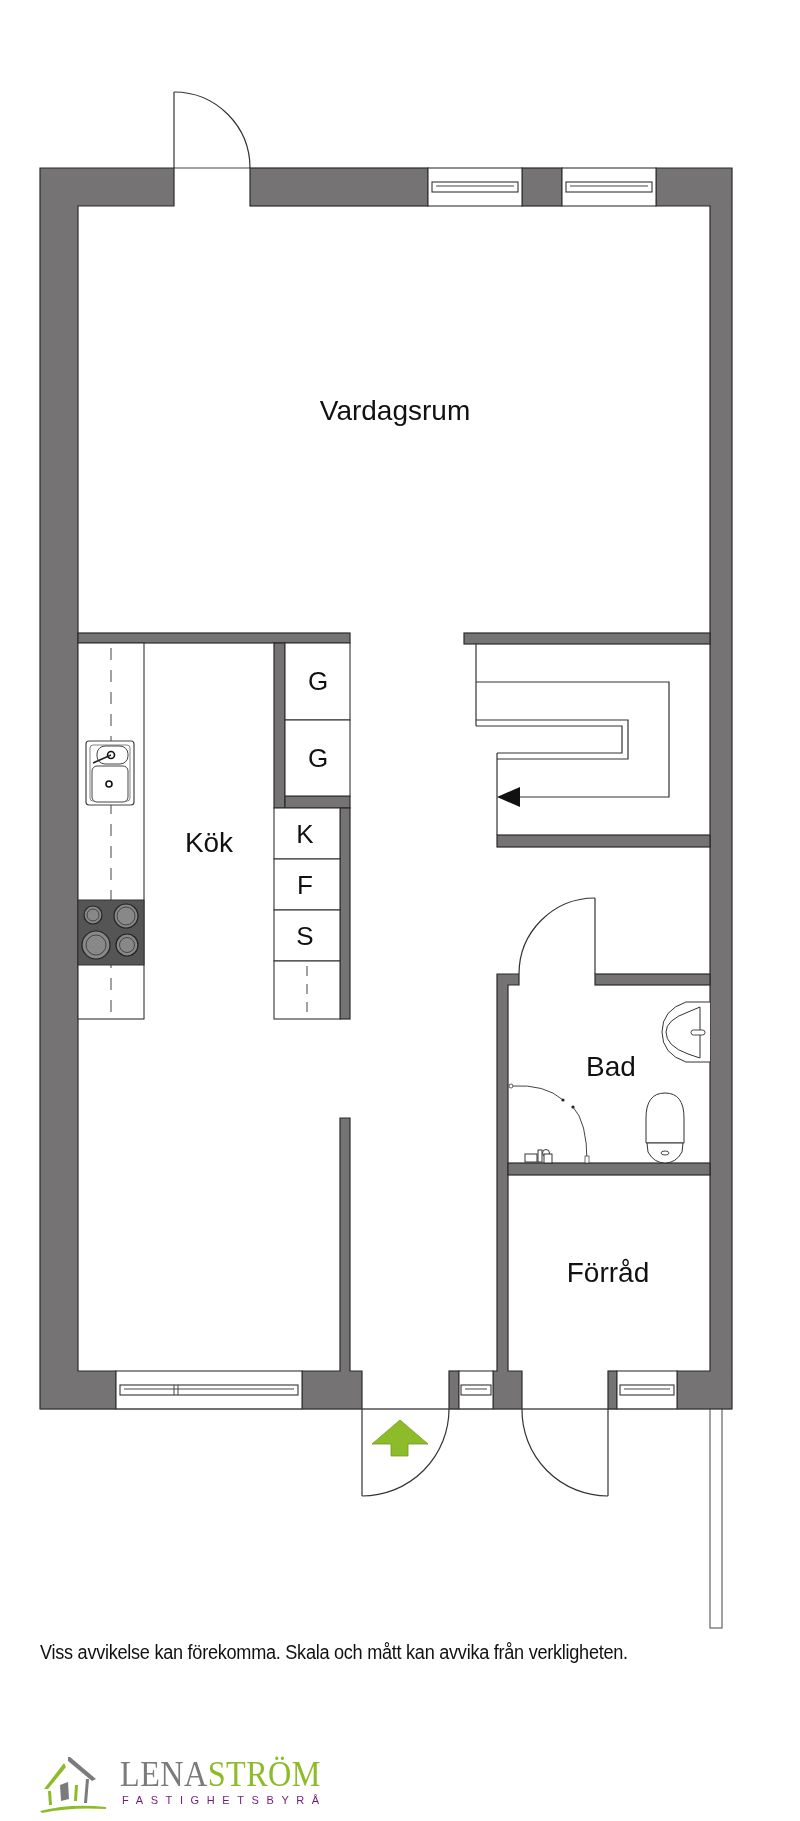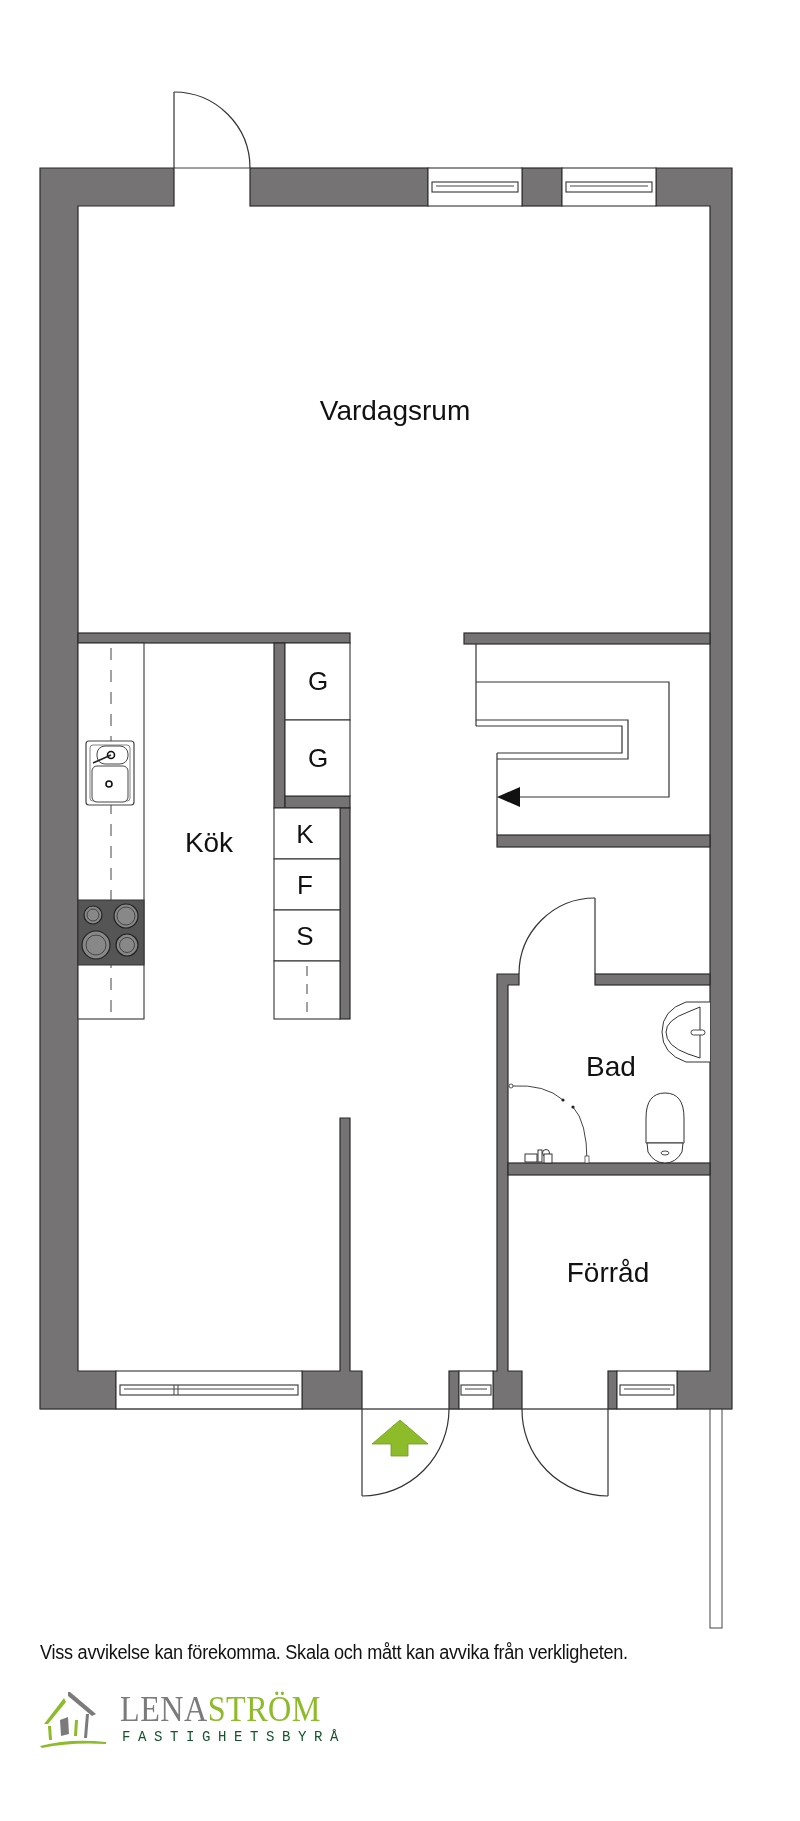--- a/index.html
+++ b/index.html
@@ -4,25 +4,25 @@
 <style>
   html, body { margin:0; padding:0; background:#ffffff; }
   body { width:800px; height:1821px; position:relative; overflow:hidden; font-family:"Liberation Sans", sans-serif; }
   #plan { position:absolute; left:0; top:0; width:800px; height:1821px; }
   .wall { fill:#757374; stroke:#2b2b2b; stroke-width:1.2; }
   .line { fill:none; stroke:#333; stroke-width:1.2; }
   .thin { fill:none; stroke:#444; stroke-width:1; }
   .white { fill:#fff; stroke:#333; stroke-width:1.1; }
   .room-label { font-family:"Liberation Sans", sans-serif; fill:#111; }
   .caption { position:absolute; left:40px; top:1641px; font-size:19.5px; color:#111; letter-spacing:-0.3px; white-space:nowrap; transform:scaleX(0.93); transform-origin:left top; }
-  .logo { position:absolute; left:40px; top:1692px; width:300px; height:60px; }
+  .logo { position:absolute; left:40px; top:1757px; width:300px; height:60px; }
   .logo-name { position:absolute; left:80px; top:-2px; font-family:"Liberation Serif", serif; font-size:35px; letter-spacing:0.5px; line-height:40px; white-space:nowrap; transform:scaleX(0.92); transform-origin:left top; }
   .logo-lena { color:#7b7b7b; }
   .logo-strom { color:#8dbb2a; }
-  .logo-sub { position:absolute; left:82px; top:37px; font-family:Liberation Mono, monospace; font-size:14px; color:#14532d; letter-spacing:7.6px; white-space:nowrap; }
+  .logo-sub { position:absolute; left:82px; top:37px; font-family:Liberation Sans, sans-serif; font-size:11px; color:#701a75; letter-spacing:7.6px; white-space:nowrap; }
 </style>
 </head>
 <body>
 
 <svg id="plan" viewBox="0 0 800 1821" xmlns="http://www.w3.org/2000/svg">
 
   <g>
 
     <path class="wall" d="M40,168 H174 V206 H78 V1371 H116 V1409 H40 Z"></path>
 

